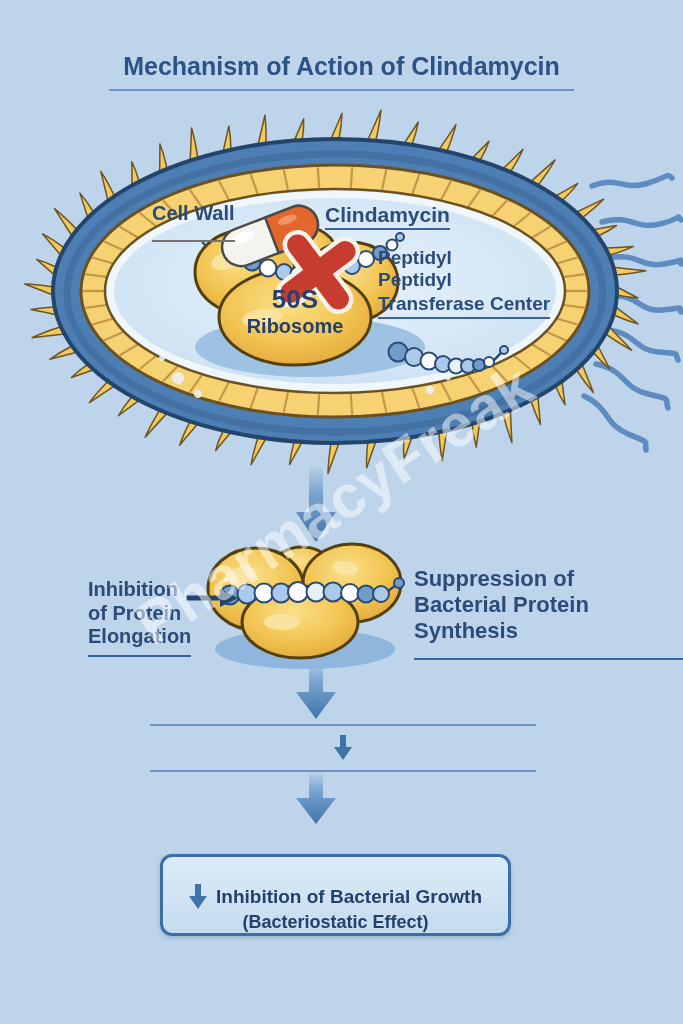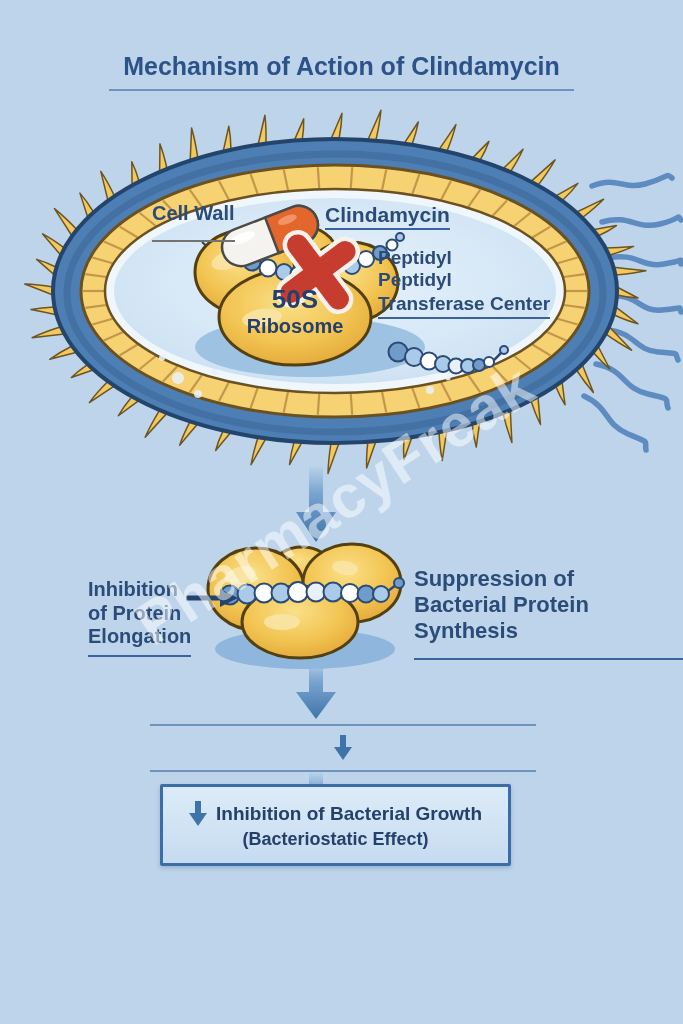--- a/index.html
+++ b/index.html
@@ -38,25 +38,25 @@
   
   .banner{
     position:absolute;left:150px;top:724px;width:386px;z-index:2;
     border-top:2px solid #6e94bd;border-bottom:2px solid #6e94bd;
     display:flex;align-items:center;justify-content:center;gap:9px;
     padding:9px 0 9px 0;
   }
   .banner-text{font-size:16.5px;font-weight:700;color:#2b4c78;}
   
   .result-box{
-    position:absolute;left:160px;top:784px;width:345px;height:76px;z-index:2;
-    border:3.5px solid #3a6ea8;border-radius:2px;
+    position:absolute;left:160px;top:854px;width:345px;height:76px;z-index:2;
+    border:3.5px solid #3a6ea8;border-radius:12px;
     background:linear-gradient(180deg,#dcebf8 0%,#cfe2f3 60%,#c5dbf0 100%);
     box-shadow:0 2px 4px rgba(42,74,112,0.25);
-    display:flex;flex-direction:column;align-items:center;justify-content:center;
+    display:flex;flex-direction:column;align-items:center;justify-content:flex-end;
   }
   .result-row{display:flex;align-items:center;gap:9px;}
   .result-l1{font-size:19px;font-weight:800;color:#24406b;}
   .result-l2{font-size:18px;font-weight:600;color:#24406b;margin-top:2px;}
   
   .watermark{
     position:absolute;left:55px;top:470px;width:560px;z-index:5;text-align:center;
     font-size:60px;font-weight:700;letter-spacing:1px;
     color:rgba(255,255,255,0.5);
     transform:rotate(-33deg);

